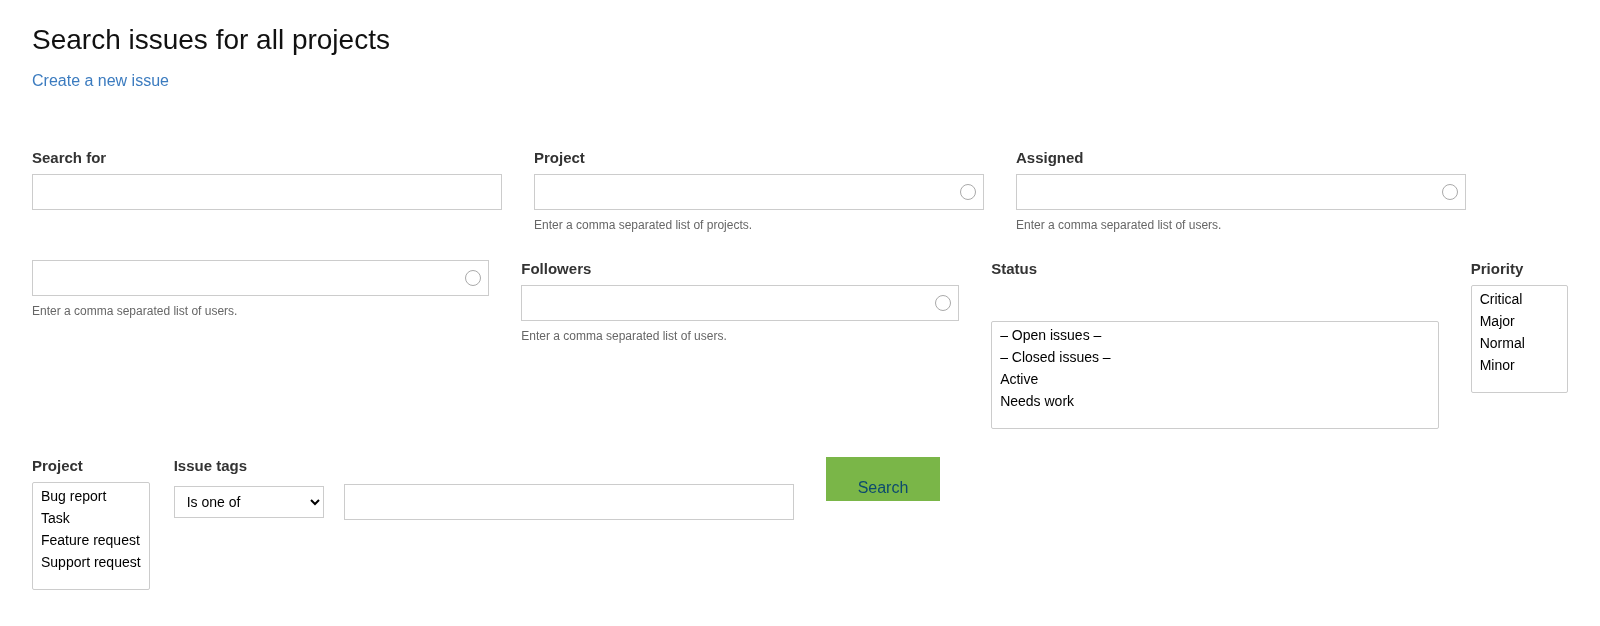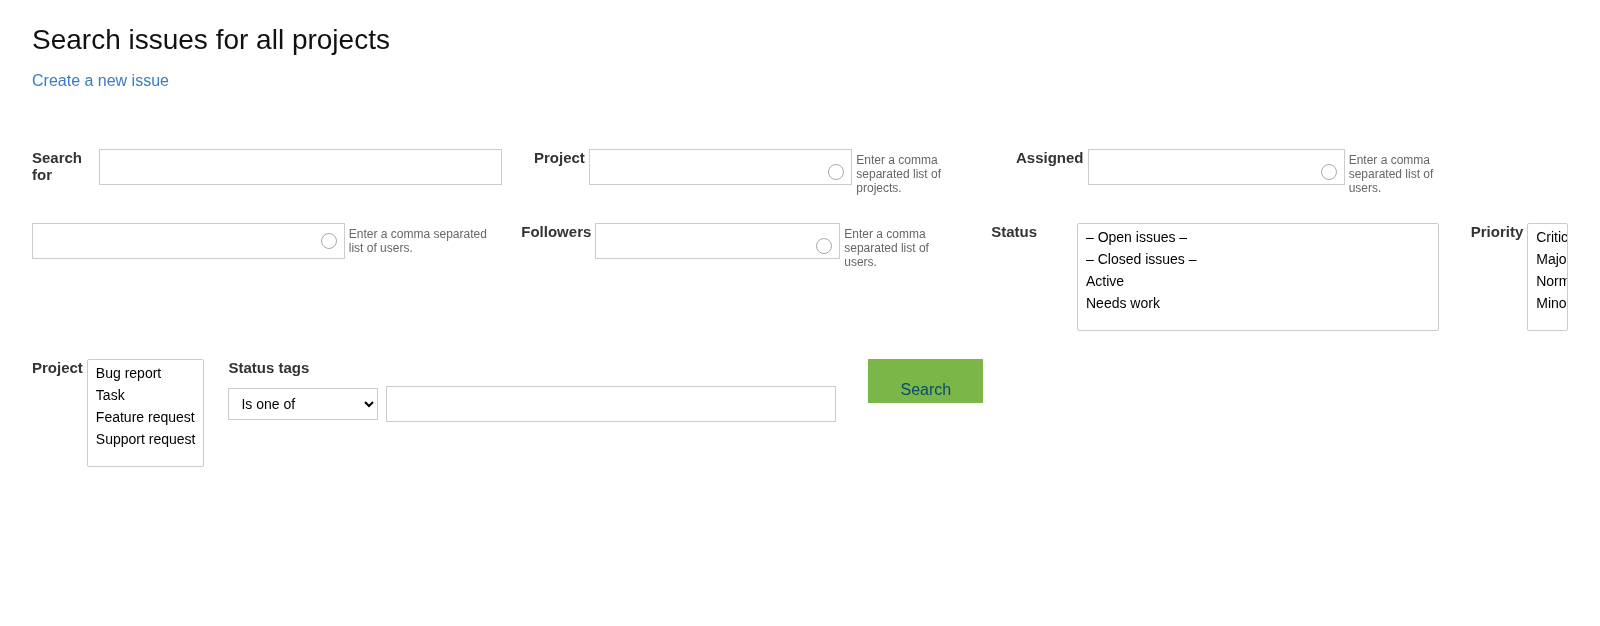--- a/index.html
+++ b/index.html
@@ -40,21 +40,21 @@
     }
 
     .form-row {
       display: flex;
       gap: 32px;
       align-items: flex-start;
     }
 
     .form-group {
       display: flex;
-      flex-direction: row;
+      flex-direction: column;
       gap: 4px;
     }
 
     .form-group label {
       font-weight: 700;
       font-size: 15px;
       margin-bottom: 4px;
     }
 
     .form-group .hint {
@@ -87,21 +87,21 @@
       width: 460px;
       gap: 40px;
     }
 
     .field-priority {
       width: 100px;
     }
 
     .issue-tags-row {
       display: flex;
-      gap: 8px;
+      gap: 20px;
       align-items: center;
     }
 
     input[type="text"] {
       width: 100%;
       height: 36px;
       border: 1px solid #ccc;
       padding: 4px 8px;
       font-size: 14px;
       background: #fff;
@@ -315,21 +315,21 @@
       <label>Project</label>
       <select multiple="" class="category-select">
       <option>Bug report</option>
           <option>Task</option>
           <option>Feature request</option>
           <option>Support request</option>
         </select>
     </div>
 
     <div class="tags-area">
-      <span class="tags-label">Status tags</span>
+      <span class="tags-label">Issue tags</span>
       <div class="issue-tags-row">
         <select class="tags-dropdown">
         <option>Is one of</option><option>Is not one of</option></select>
         <div class="tags-input-wrapper">
           <input type="text" style="">
           <span class="autocomplete-icon"></span>
         </div>
       </div>
     </div>
 

